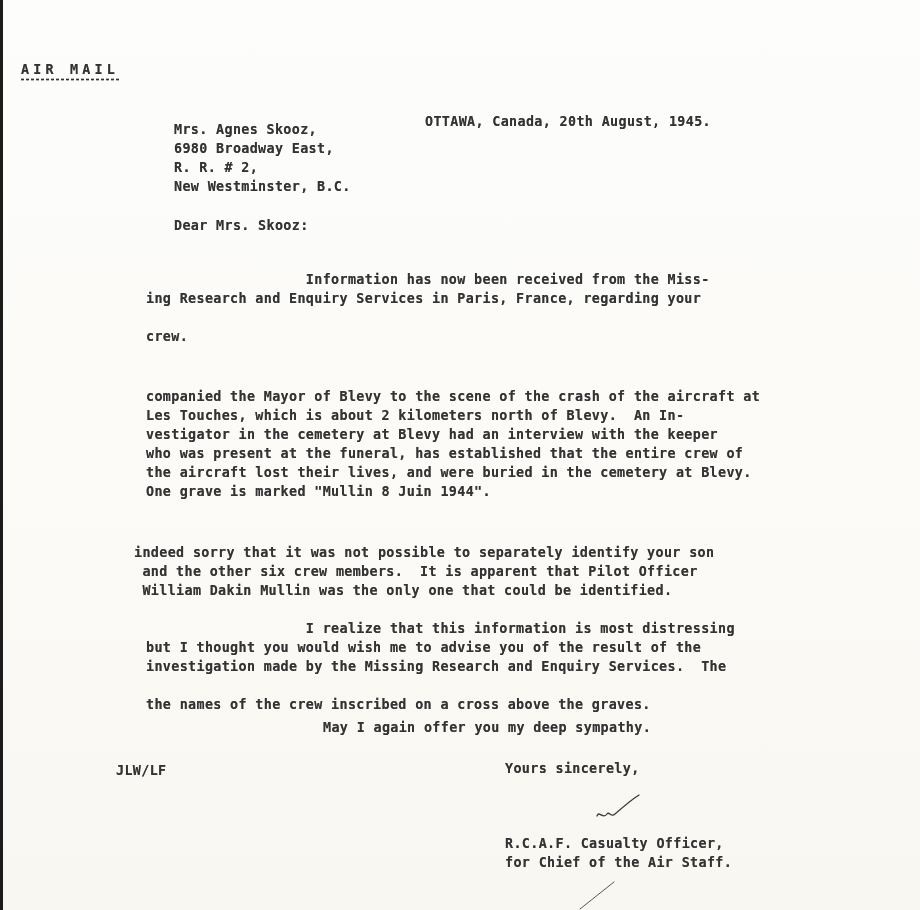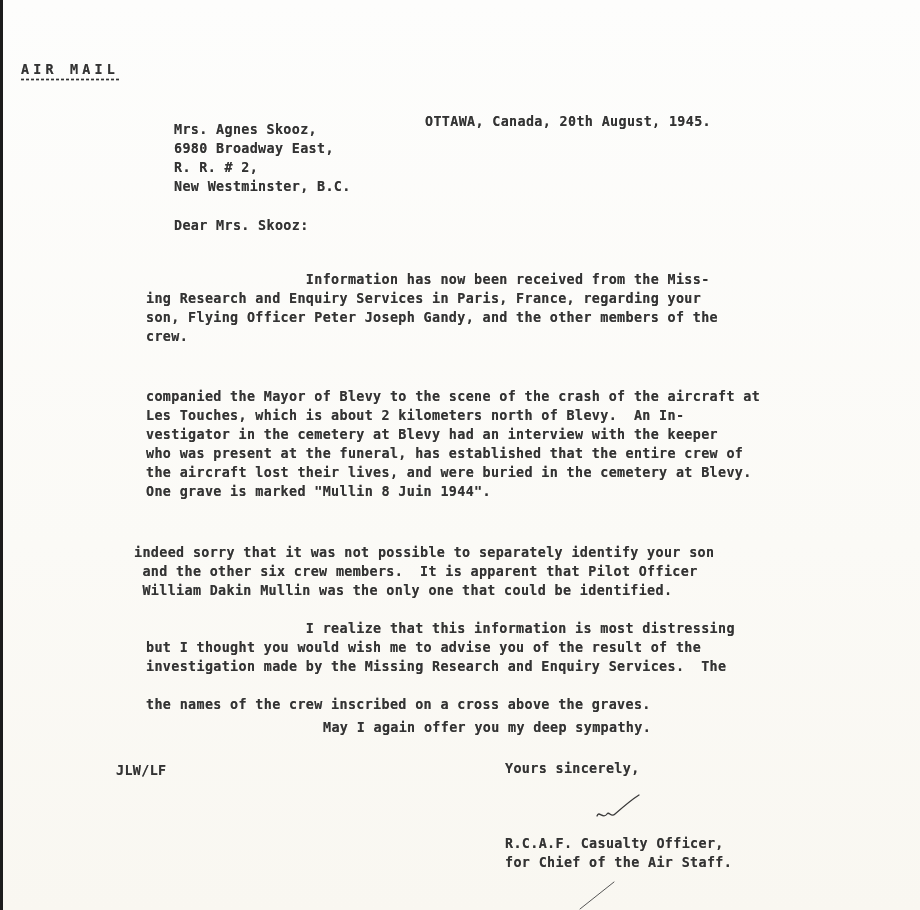--- a/index.html
+++ b/index.html
@@ -49,21 +49,20 @@
 
   <div class="t addr" style="top:120px">Mrs. Agnes Skooz,</div>
   <div class="t addr" style="top:139px">6980 Broadway East,</div>
   <div class="t addr" style="top:158px">R. R. # 2,</div>
   <div class="t addr" style="top:177px">New Westminster, B.C.</div>
 
   <div class="t addr" style="top:216px">Dear Mrs. Skooz:</div>
 
   <div class="t para" style="left:143px; top:257px">                   Information has now been received from the Miss-</div>
   <div class="t para" style="left:143px; top:276px">ing Research and Enquiry Services in Paris, France, regarding your</div>
-  <div class="t para" style="left:143px; top:295px">son, Flying Officer Peter Joseph Gandy, and the other members of the</div>
   <div class="t para" style="left:143px; top:314px">crew.</div>
 
   <div class="t para" style="left:143px; top:374px">companied the Mayor of Blevy to the scene of the crash of the aircraft at</div>
   <div class="t para" style="left:143px; top:393px">Les Touches, which is about 2 kilometers north of Blevy.  An In-</div>
   <div class="t para" style="left:143px; top:412px">vestigator in the cemetery at Blevy had an interview with the keeper</div>
   <div class="t para" style="left:143px; top:431px">who was present at the funeral, has established that the entire crew of</div>
   <div class="t para" style="left:143px; top:450px">the aircraft lost their lives, and were buried in the cemetery at Blevy.</div>
   <div class="t para" style="left:143px; top:469px">One grave is marked "Mullin 8 Juin 1944".</div>
 
   <div class="t para" style="left:131px; top:530px">indeed sorry that it was not possible to separately identify your son</div>

